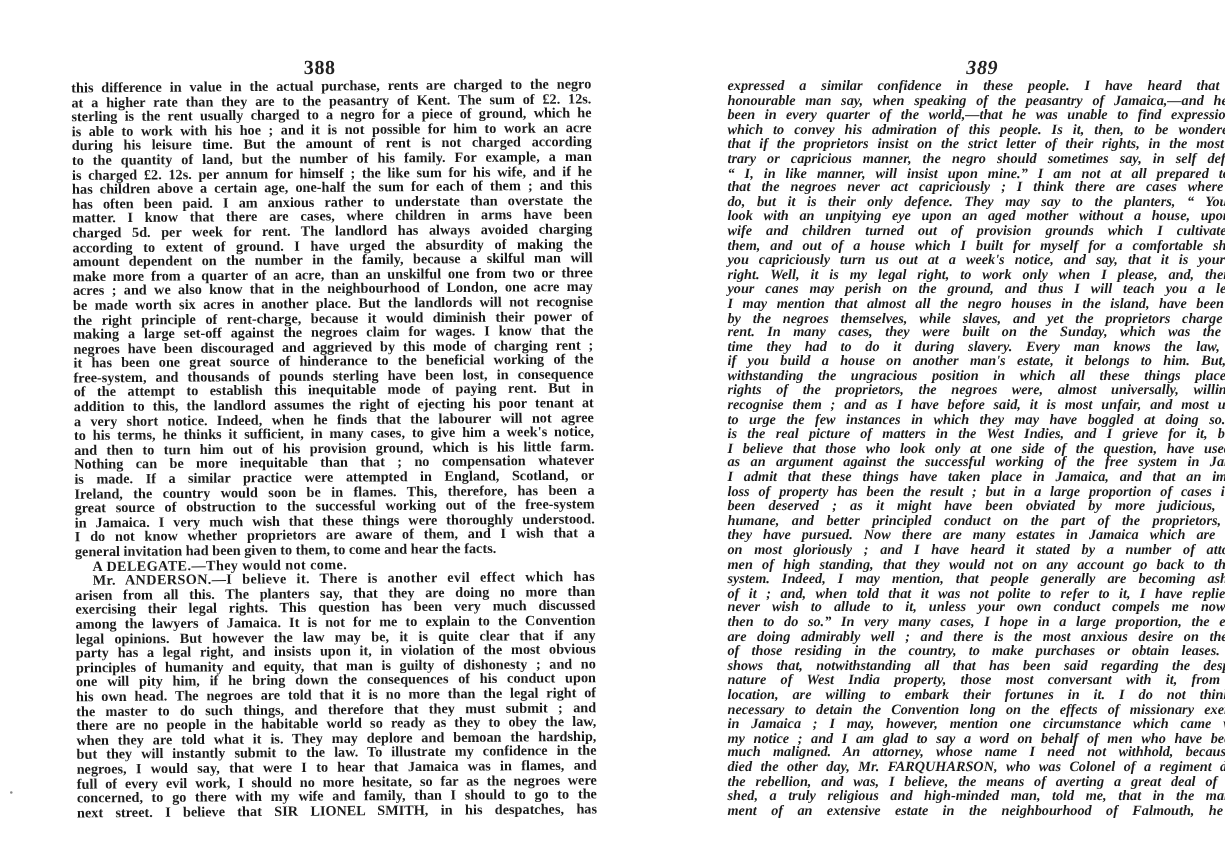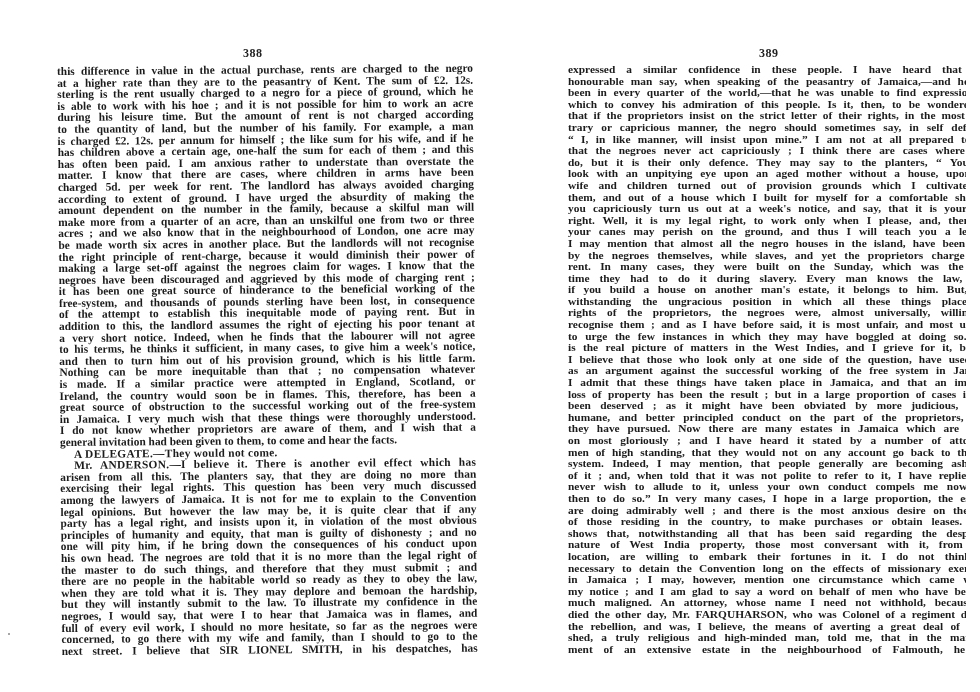--- a/index.html
+++ b/index.html
@@ -19,28 +19,29 @@
       position: absolute;
       top: 0;
       height: 692px;
       overflow: hidden;
     }
     .page-left {
       left: 0;
       width: 490px;
     }
     .page-right {
-      left: 476px;
+      left: 490px;
       width: 490px;
+      font-style: italic;
     }
     .page-number {
       position: absolute;
       top: 46px;
       font-family: "Liberation Serif", serif;
-      font-size: 12px;
+      font-size: 16px;
       font-weight: bold;
       letter-spacing: 0.5px;
       color: #222;
     }
     .page-left .page-number { left: 243px; }
     .page-right .page-number { left: 283px; }
 
     .text-block {
       position: absolute;
       font-family: "Liberation Serif", serif;

